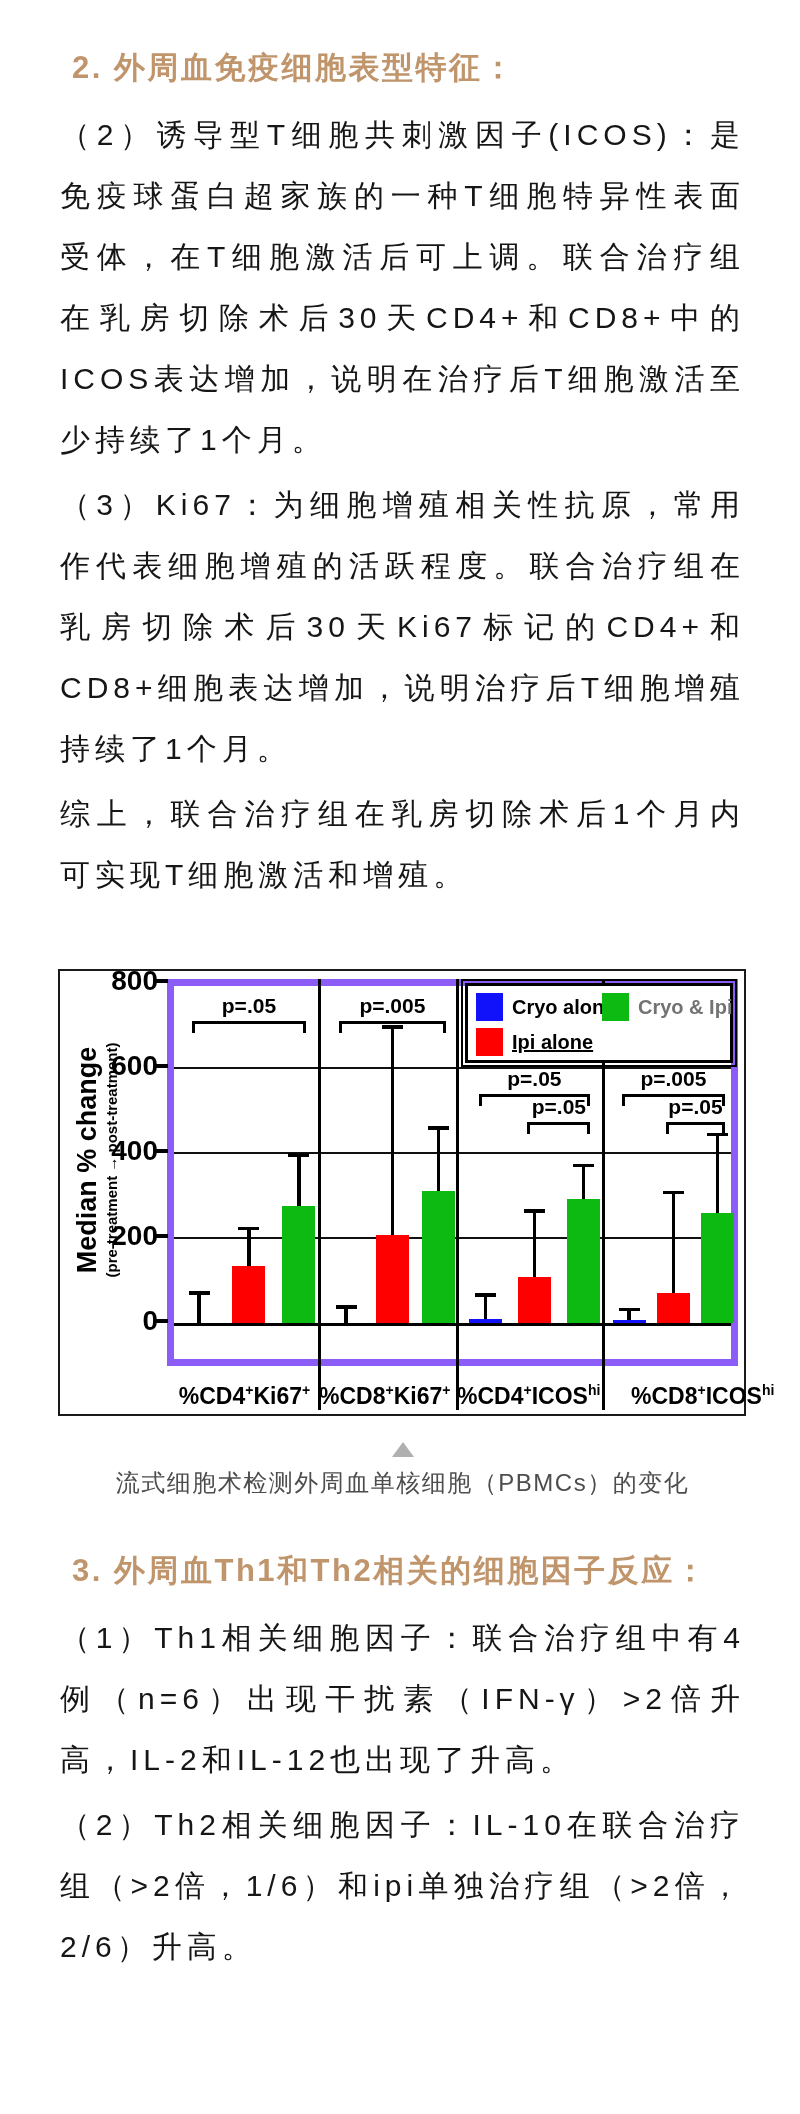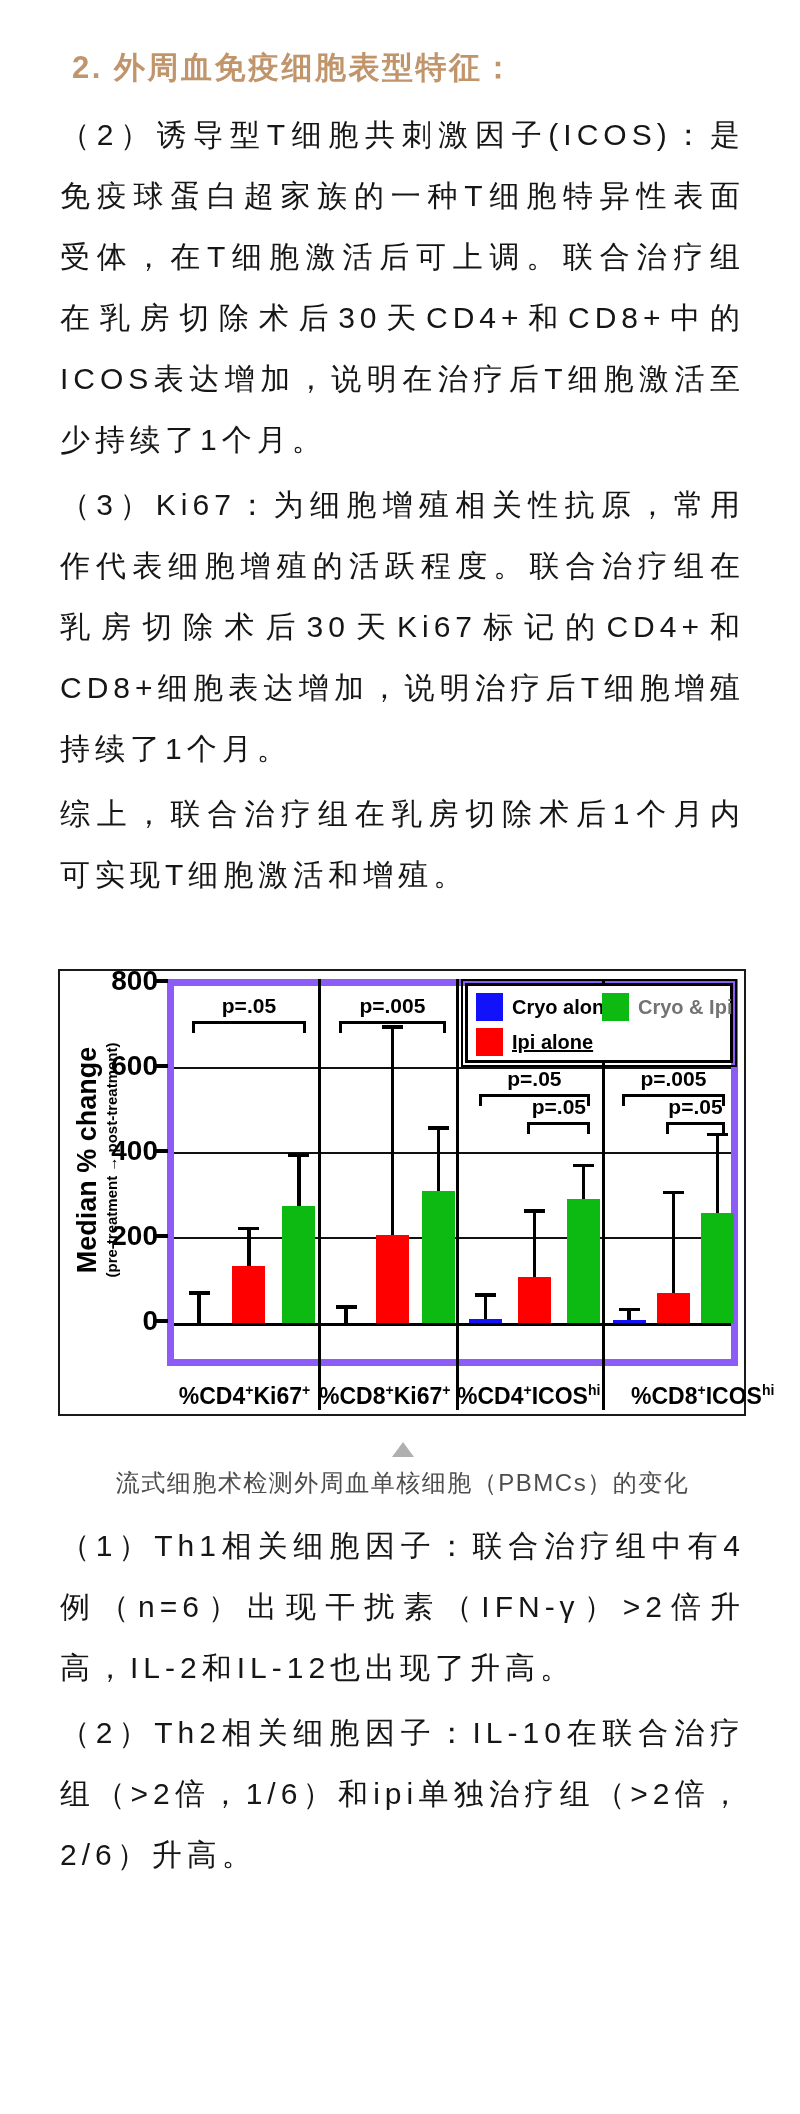--- a/index.html
+++ b/index.html
@@ -114,16 +114,17 @@
       </div>
       <div style="position: absolute; left: 110px; width: 149px; top: 400px; height: 39px; line-height: 39px; text-align: center; font-weight: 700; font-size: 23px; white-space: nowrap; color: rgb(0, 0, 0);"><span>%CD4</span><span style="font-size: 14px; vertical-align: 9px;">+</span><span>Ki67</span><span style="font-size: 14px; vertical-align: 9px;">+</span></div>
       <div style="position: absolute; left: 259px; width: 138px; top: 400px; height: 39px; line-height: 39px; text-align: left; font-weight: 700; font-size: 23px; white-space: nowrap; color: rgb(0, 0, 0);"><span>%CD8</span><span style="font-size: 14px; vertical-align: 9px;">+</span><span>Ki67</span><span style="font-size: 14px; vertical-align: 9px;">+</span></div>
       <div style="position: absolute; left: 397px; width: 146px; top: 400px; height: 39px; line-height: 39px; text-align: left; font-weight: 700; font-size: 23px; white-space: nowrap; color: rgb(0, 0, 0);"><span>%CD4</span><span style="font-size: 14px; vertical-align: 9px;">+</span><span>ICOS</span><span style="font-size: 14px; vertical-align: 9px;">hi</span></div>
       <div style="position: absolute; left: 543px; width: 132px; top: 400px; height: 39px; line-height: 39px; text-align: center; font-weight: 700; font-size: 23px; white-space: nowrap; color: rgb(0, 0, 0); padding-left: 28px;"><span>%CD8</span><span style="font-size: 14px; vertical-align: 9px;">+</span><span>ICOS</span><span style="font-size: 14px; vertical-align: 9px;">hi</span></div>
     </figure>
 
   <div class="caption-arrow"></div>
   <div class="chart-caption">流式细胞术检测外周血单核细胞（PBMCs）的变化</div>
 
+  <h2 class="sec-heading second">3. 外周血Th1和Th2相关的细胞因子反应：</h2>
   <p class="body-text">（1）Th1相关细胞因子：联合治疗组中有4例（n=6）出现干扰素（IFN-γ）&gt;2倍升高，IL-2和IL-12也出现了升高。</p>
   <p class="body-text">（2）Th2相关细胞因子：IL-10在联合治疗组（&gt;2倍，1/6）和ipi单独治疗组（&gt;2倍，2/6）升高。</p>
 
 </div>
 
 </body></html>

